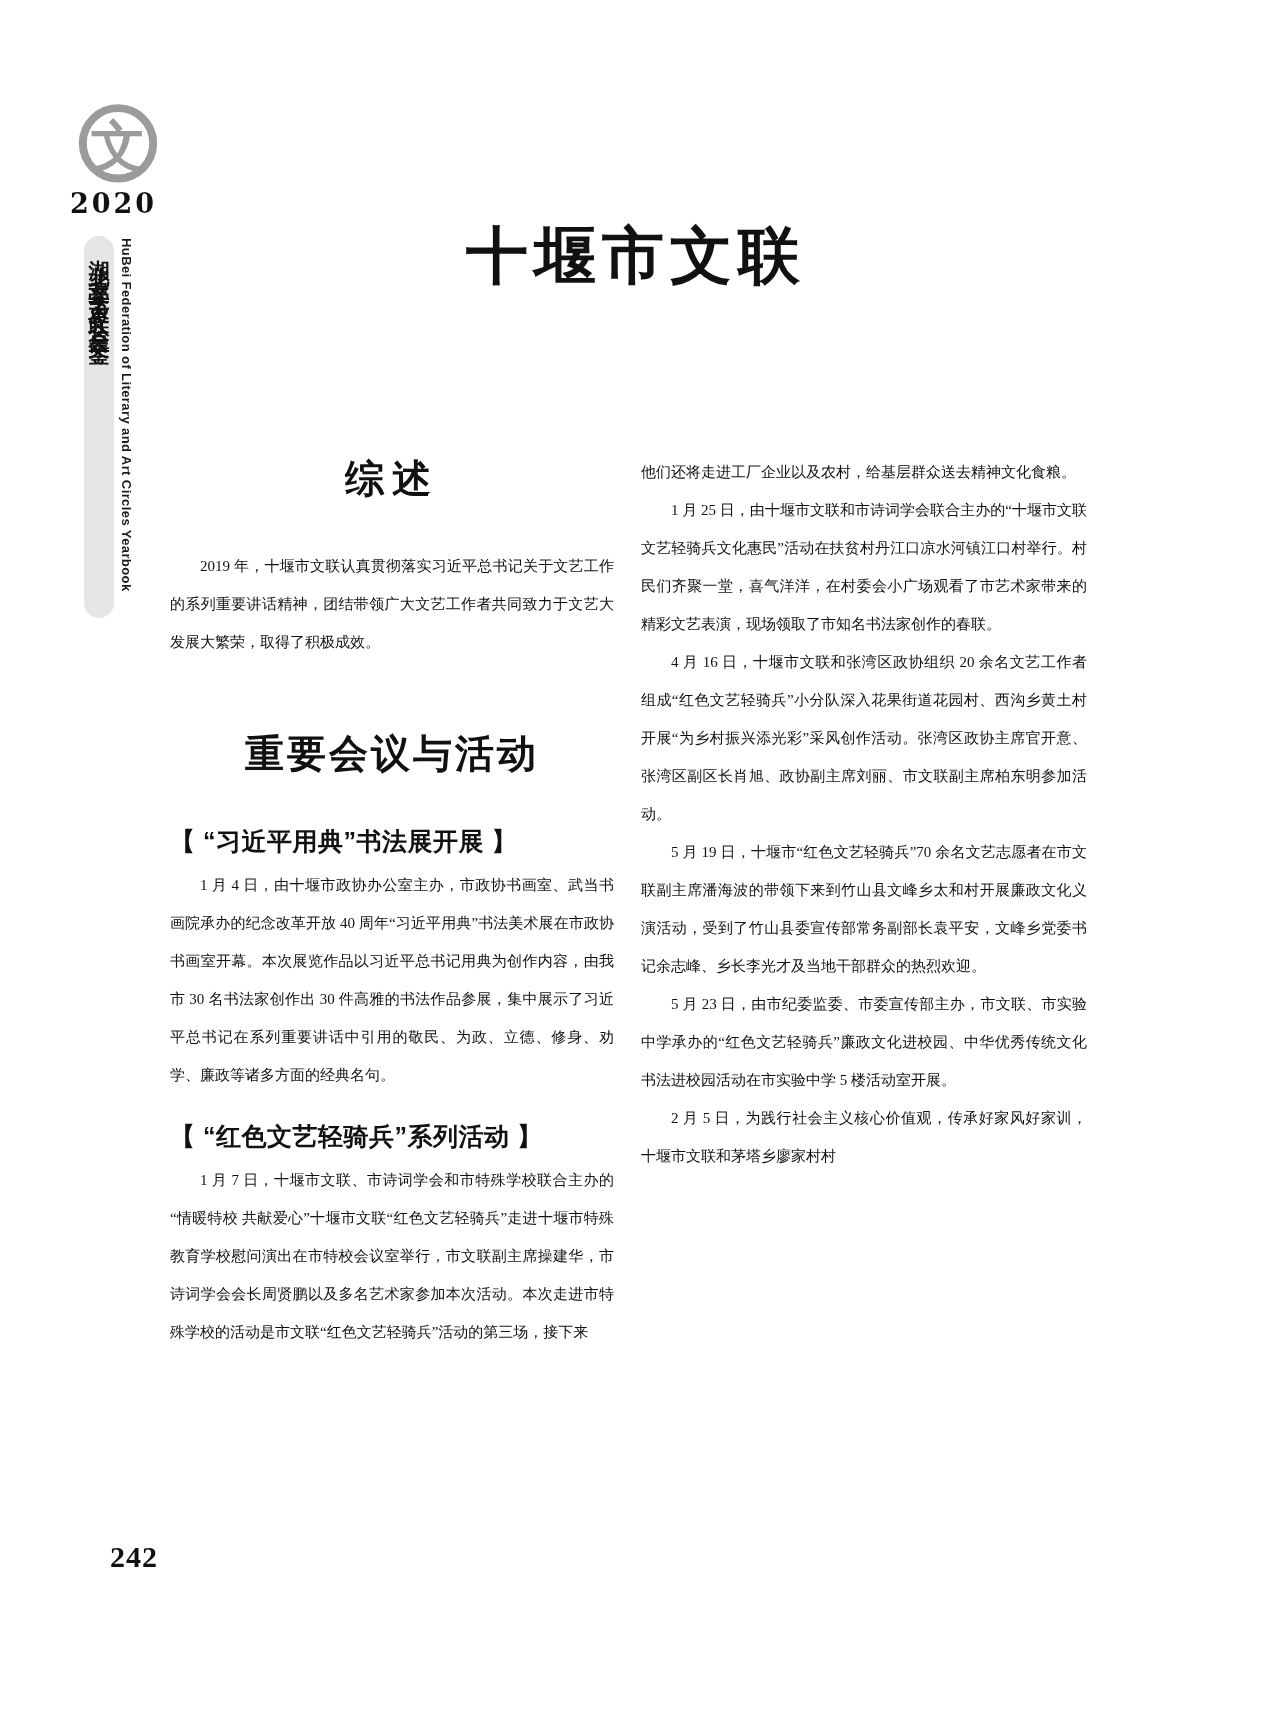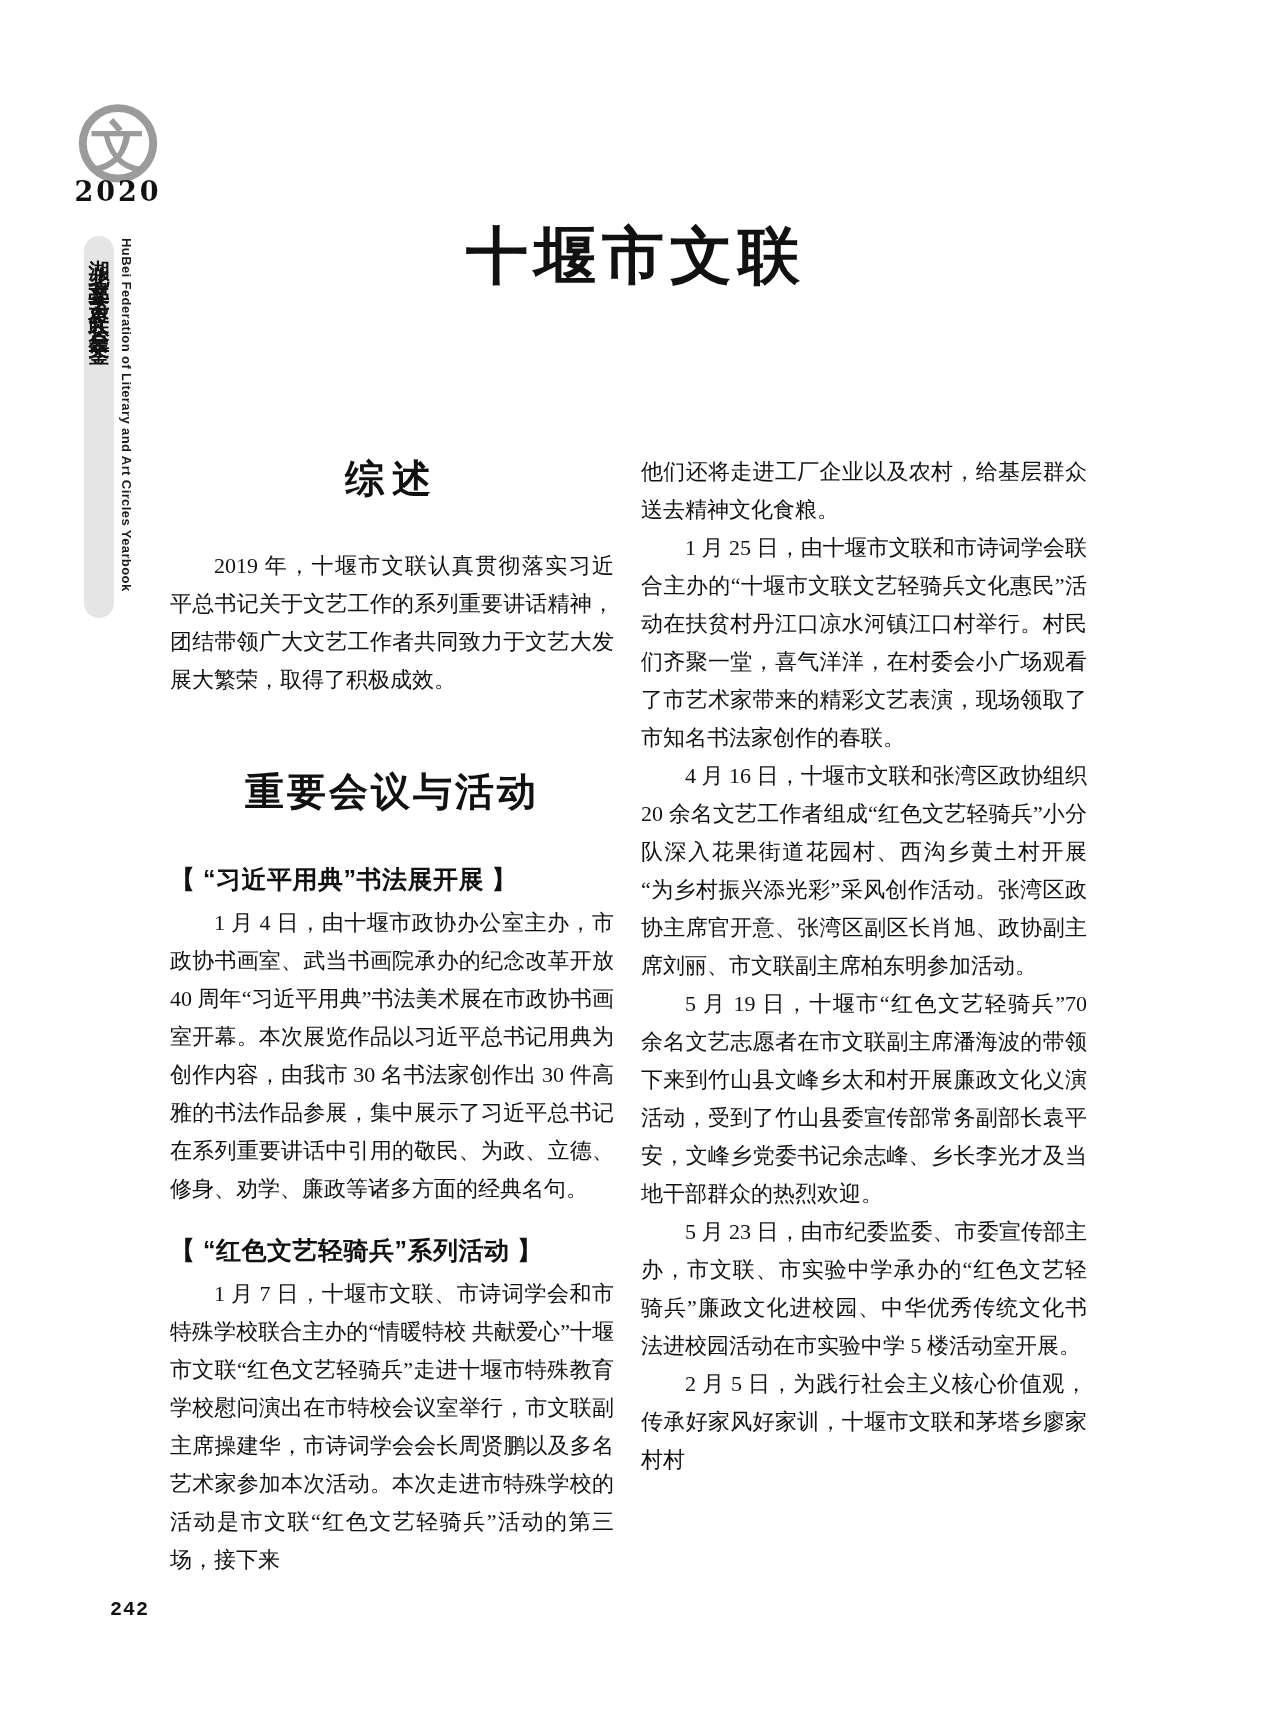--- a/index.html
+++ b/index.html
@@ -8,22 +8,22 @@
     width:1276px;height:1719px;
     margin:0 auto;
     background:#ffffff;
     color:#111;
     font-family:"Liberation Serif","DejaVu Serif",serif;
     overflow:hidden;
   }
   
   .logo{position:absolute;left:74px;top:102px;width:88px;height:88px;}
   .year{
-    position:absolute;left:70px;top:176px;width:96px;
-    text-align:center;font-size:27px;font-weight:bold;letter-spacing:3px;
+    position:absolute;left:70px;top:188px;width:96px;
+    font-size:27px;font-weight:bold;letter-spacing:3px;
     font-family:"DejaVu Serif","Liberation Serif",serif;
   }
   
   .strip-cn{
     position:absolute;left:84px;top:236px;height:382px;width:30px;
     background:#e5e5e5;border-radius:15px;
     writing-mode:vertical-rl;text-orientation:upright;
     font-family:"Liberation Sans","DejaVu Sans",sans-serif;
     font-size:21px;font-weight:bold;letter-spacing:7px;
     line-height:30px;padding-top:7px;box-sizing:border-box;
@@ -57,29 +57,29 @@
   .section-title{
     margin:0 0 7px 0;
     font-family:"Liberation Sans","DejaVu Sans",sans-serif;
     font-size:25px;font-weight:bold;line-height:36px;
     letter-spacing:0.5px;
   }
   .section-title + .body{margin-bottom:0;}
   .body + .section-title{margin-top:24px;}
   .body{
     margin:0;
-    font-size:22px;line-height:38px;
+    font-size:15px;line-height:38px;
     text-align:justify;
   }
   .indent{text-indent:2em;}
   
   .page-number{
-    position:absolute;left:110px;top:1598px;
-    font-family:Liberation Mono, monospace;
-    font-size:20px;font-weight:bold;letter-spacing:1px;
+    position:absolute;left:110px;top:1540px;
+    font-family:Liberation Serif, serif;
+    font-size:30px;font-weight:bold;letter-spacing:1px;
   }
 </style>
 </head>
 <body>
 
 <div class="page">
 
   <div class="logo">
     <svg width="88" height="88" viewBox="0 0 100 100" aria-hidden="true">
       <circle cx="50" cy="47" r="40" fill="none" stroke="#9b9b9b" stroke-width="9"></circle>

